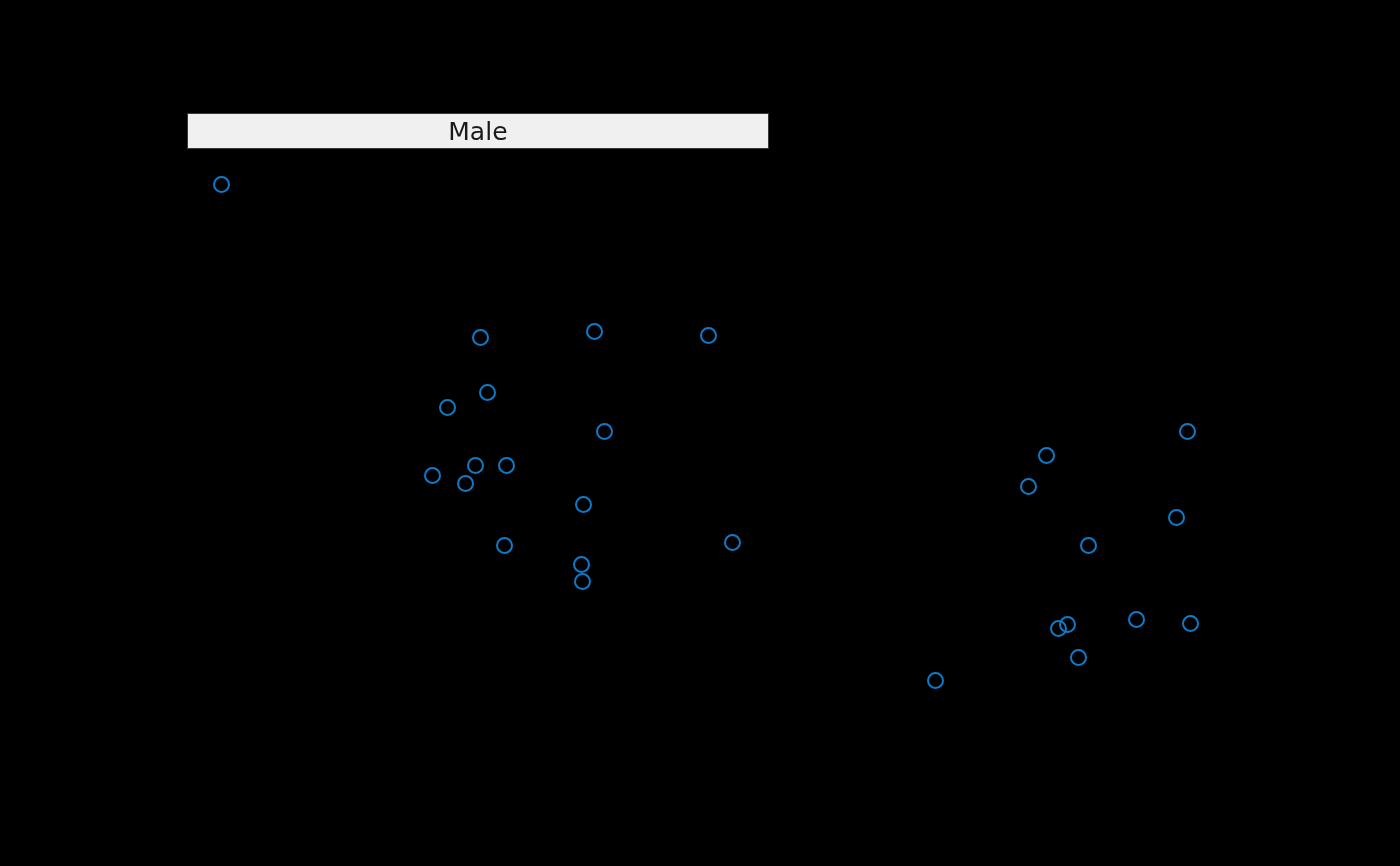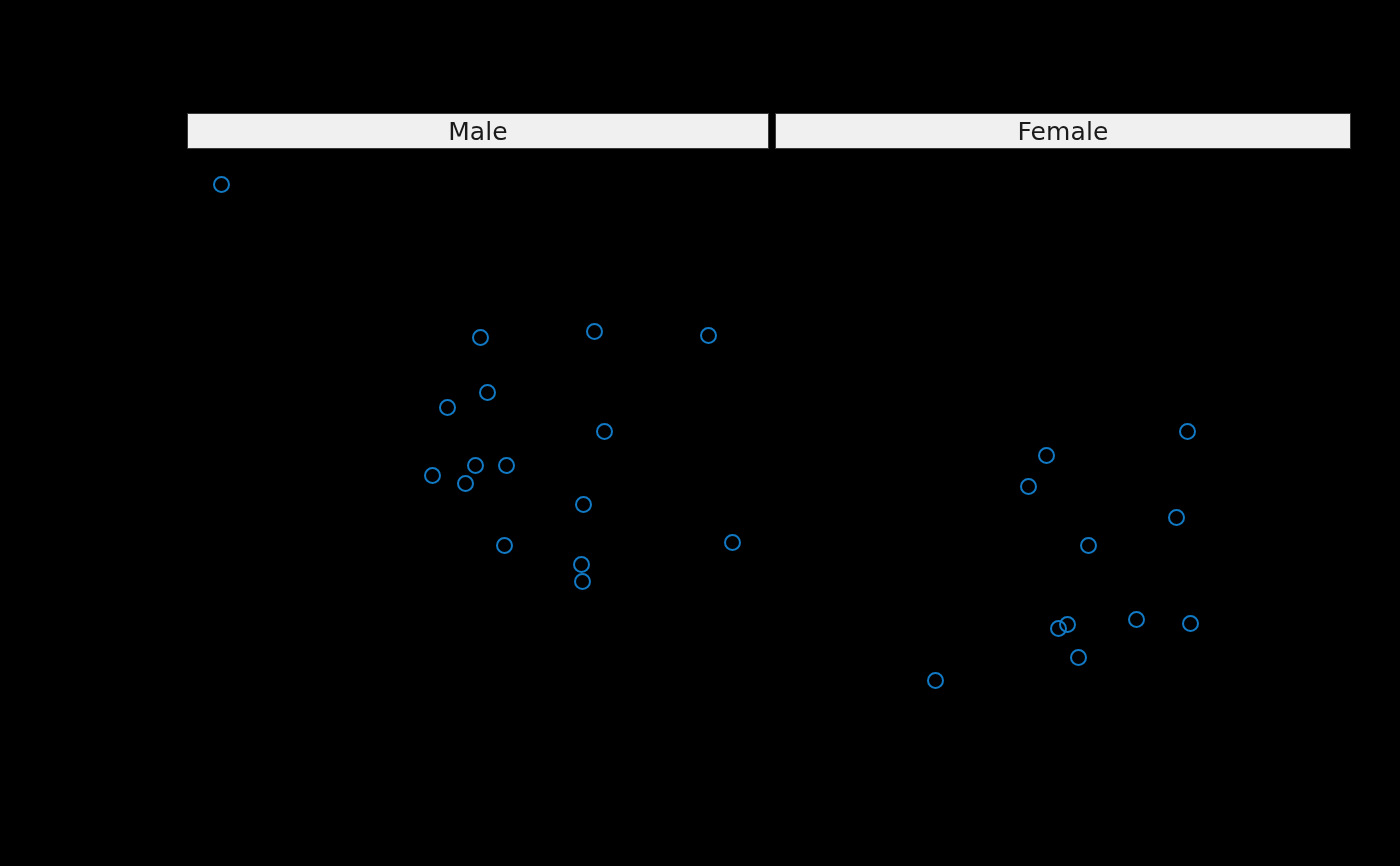--- a/index.html
+++ b/index.html
@@ -67,23 +67,20 @@
 </head>
 <body>
 
 <div id="plot-root">
 
   <div class="strip-row">
     <div class="strip strip-male">
       <span class="strip-label">Male</span>
     </div>
     <div class="strip-gap"></div>
-    <div class="strip strip-female">
-      <span class="strip-label">Female</span>
-    </div>
   </div>
 
   <div class="panel-surface" id="marker-layer">
       <div class="marker-free" style="left: 192px; top: 184px; width: 17px; height: 17px; margin-left: -8.5px; margin-top: -8.5px; border-width: 2.4px; border-color: rgb(18, 121, 196);"></div>
       <div class="marker-free" style="left: 451px; top: 337px; width: 17px; height: 17px; margin-left: -8.5px; margin-top: -8.5px; border-width: 2.4px; border-color: rgb(18, 121, 196);"></div>
       <div class="marker-free" style="left: 565px; top: 331px; width: 17px; height: 17px; margin-left: -8.5px; margin-top: -8.5px; border-width: 2.4px; border-color: rgb(18, 121, 196);"></div>
       <div class="marker-free" style="left: 679px; top: 335px; width: 17px; height: 17px; margin-left: -8.5px; margin-top: -8.5px; border-width: 2.4px; border-color: rgb(18, 121, 196);"></div>
       <div class="marker-free" style="left: 458px; top: 392px; width: 17px; height: 17px; margin-left: -8.5px; margin-top: -8.5px; border-width: 2.4px; border-color: rgb(18, 121, 196);"></div>
       <div class="marker-free" style="left: 418px; top: 407px; width: 17px; height: 17px; margin-left: -8.5px; margin-top: -8.5px; border-width: 2.4px; border-color: rgb(18, 121, 196);"></div>
       <div class="marker-free" style="left: 575px; top: 431px; width: 17px; height: 17px; margin-left: -8.5px; margin-top: -8.5px; border-width: 2.4px; border-color: rgb(18, 121, 196);"></div>

